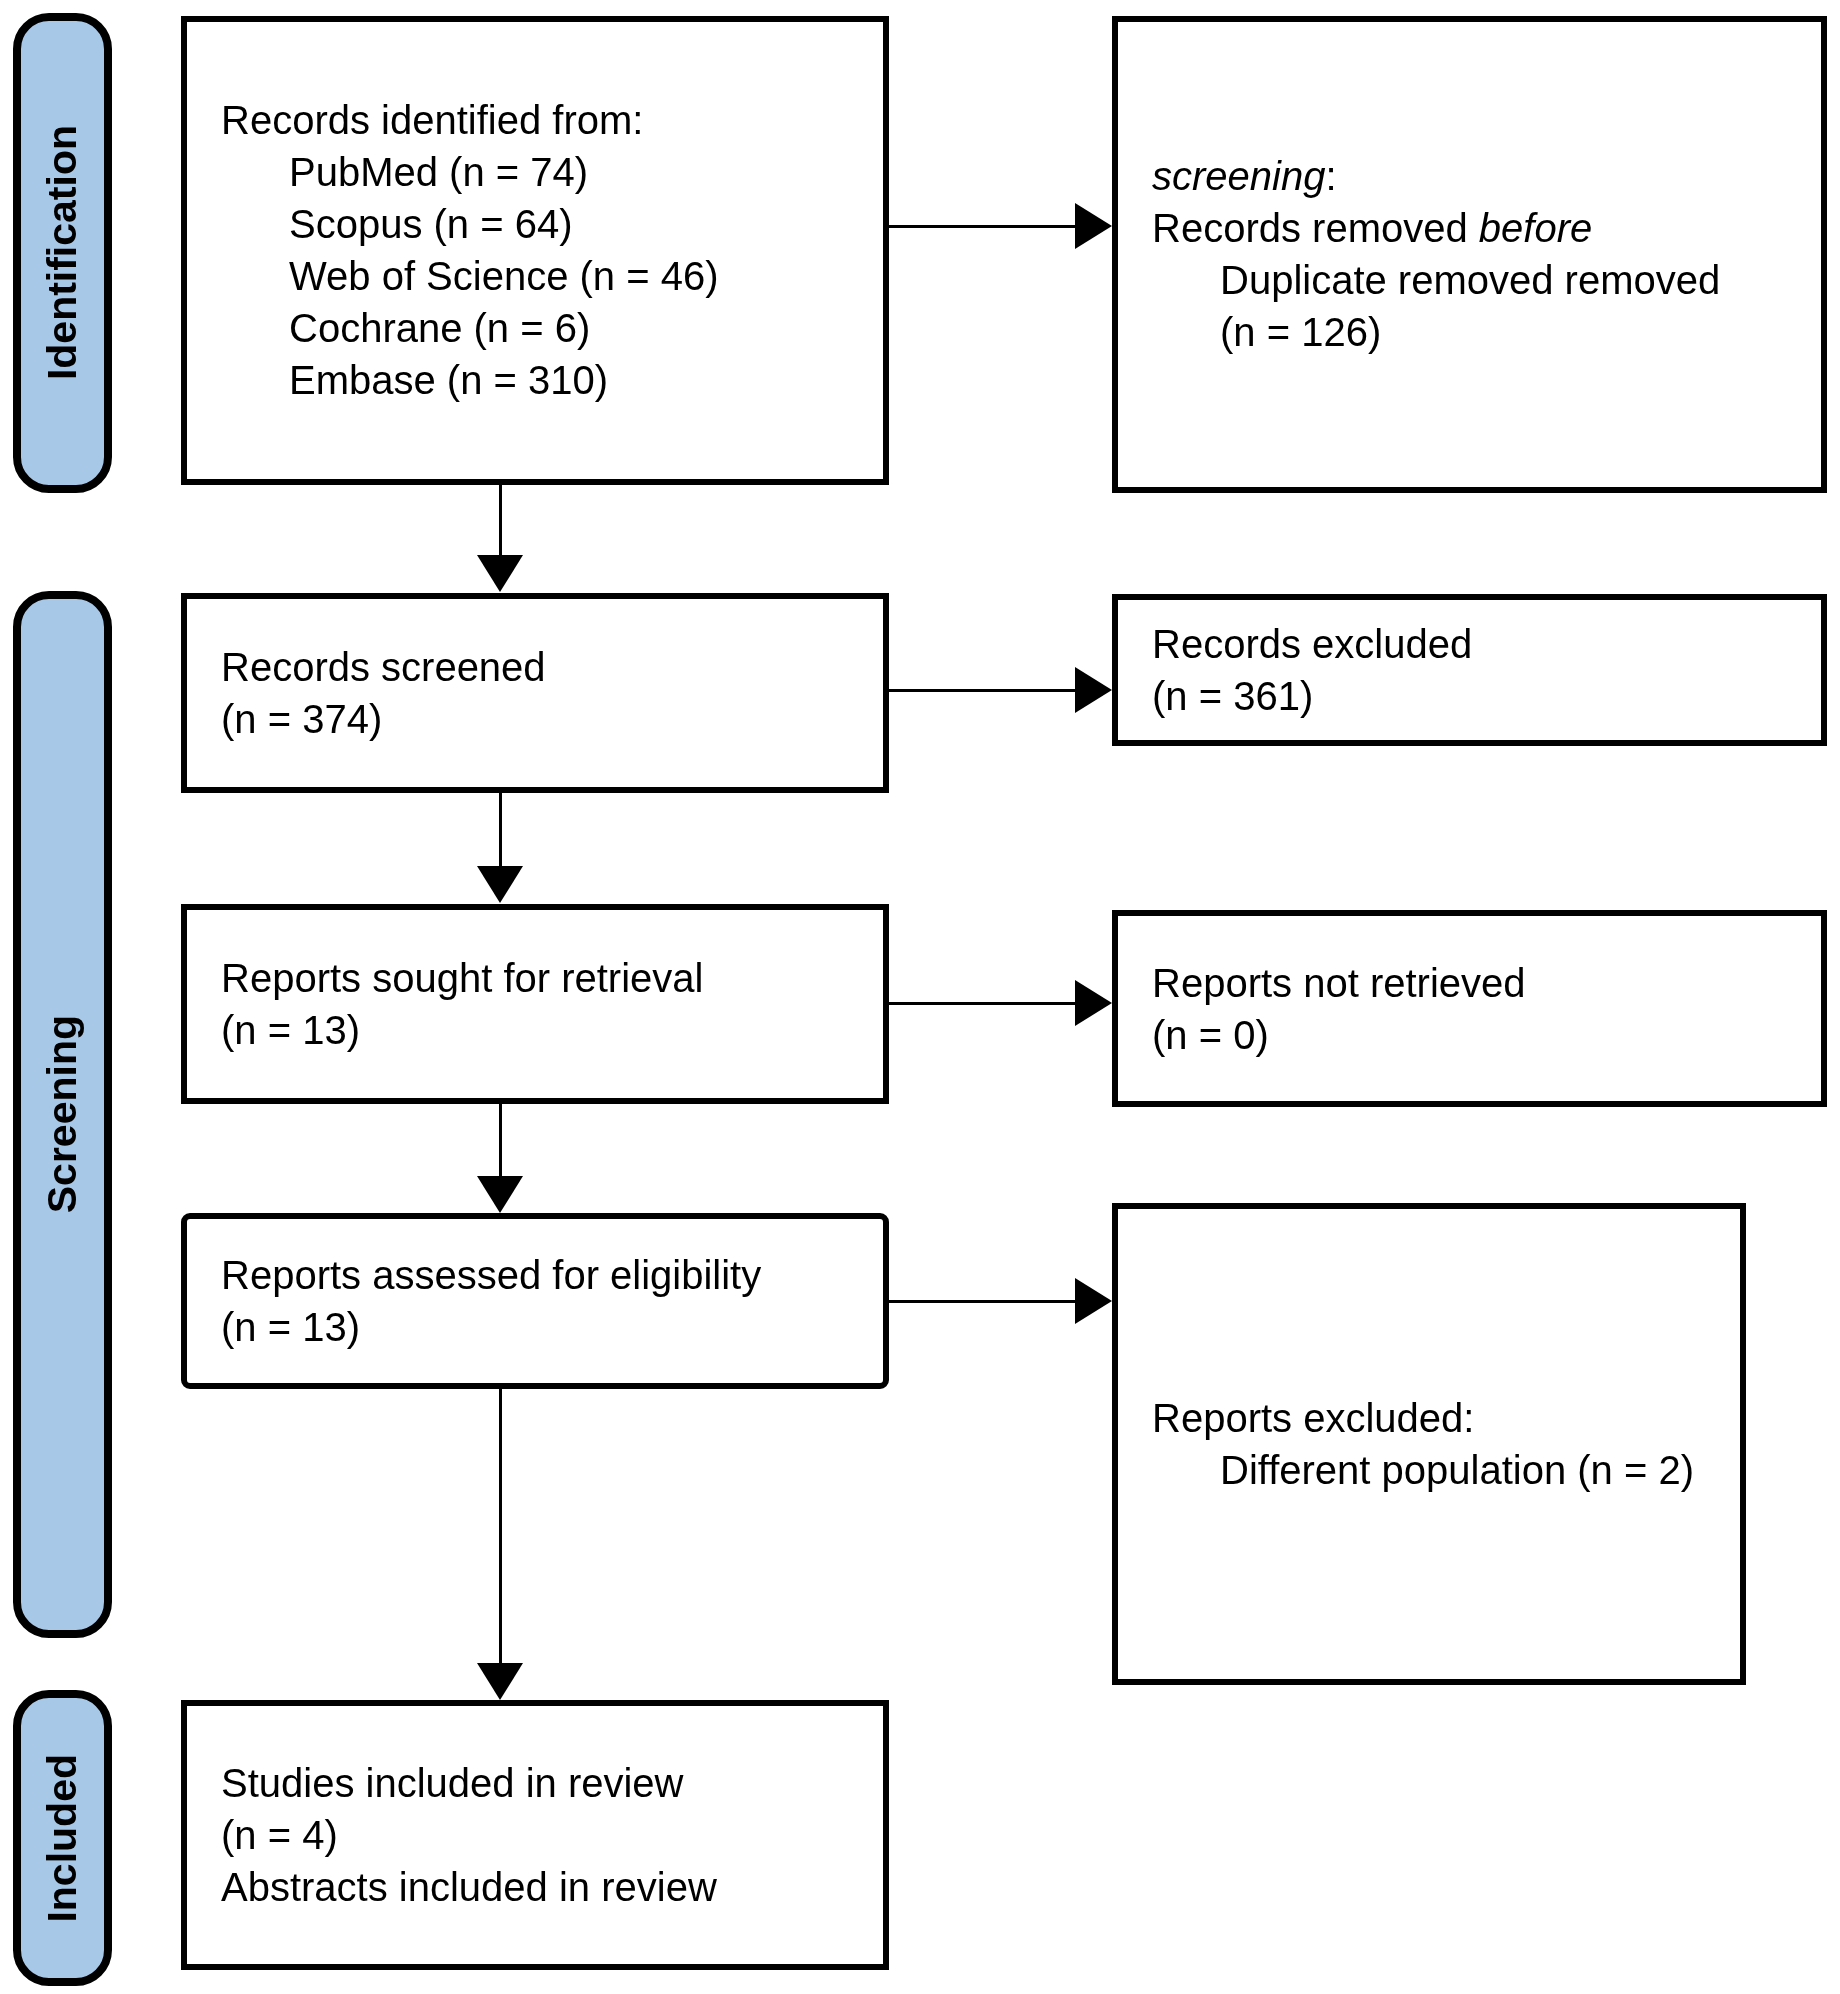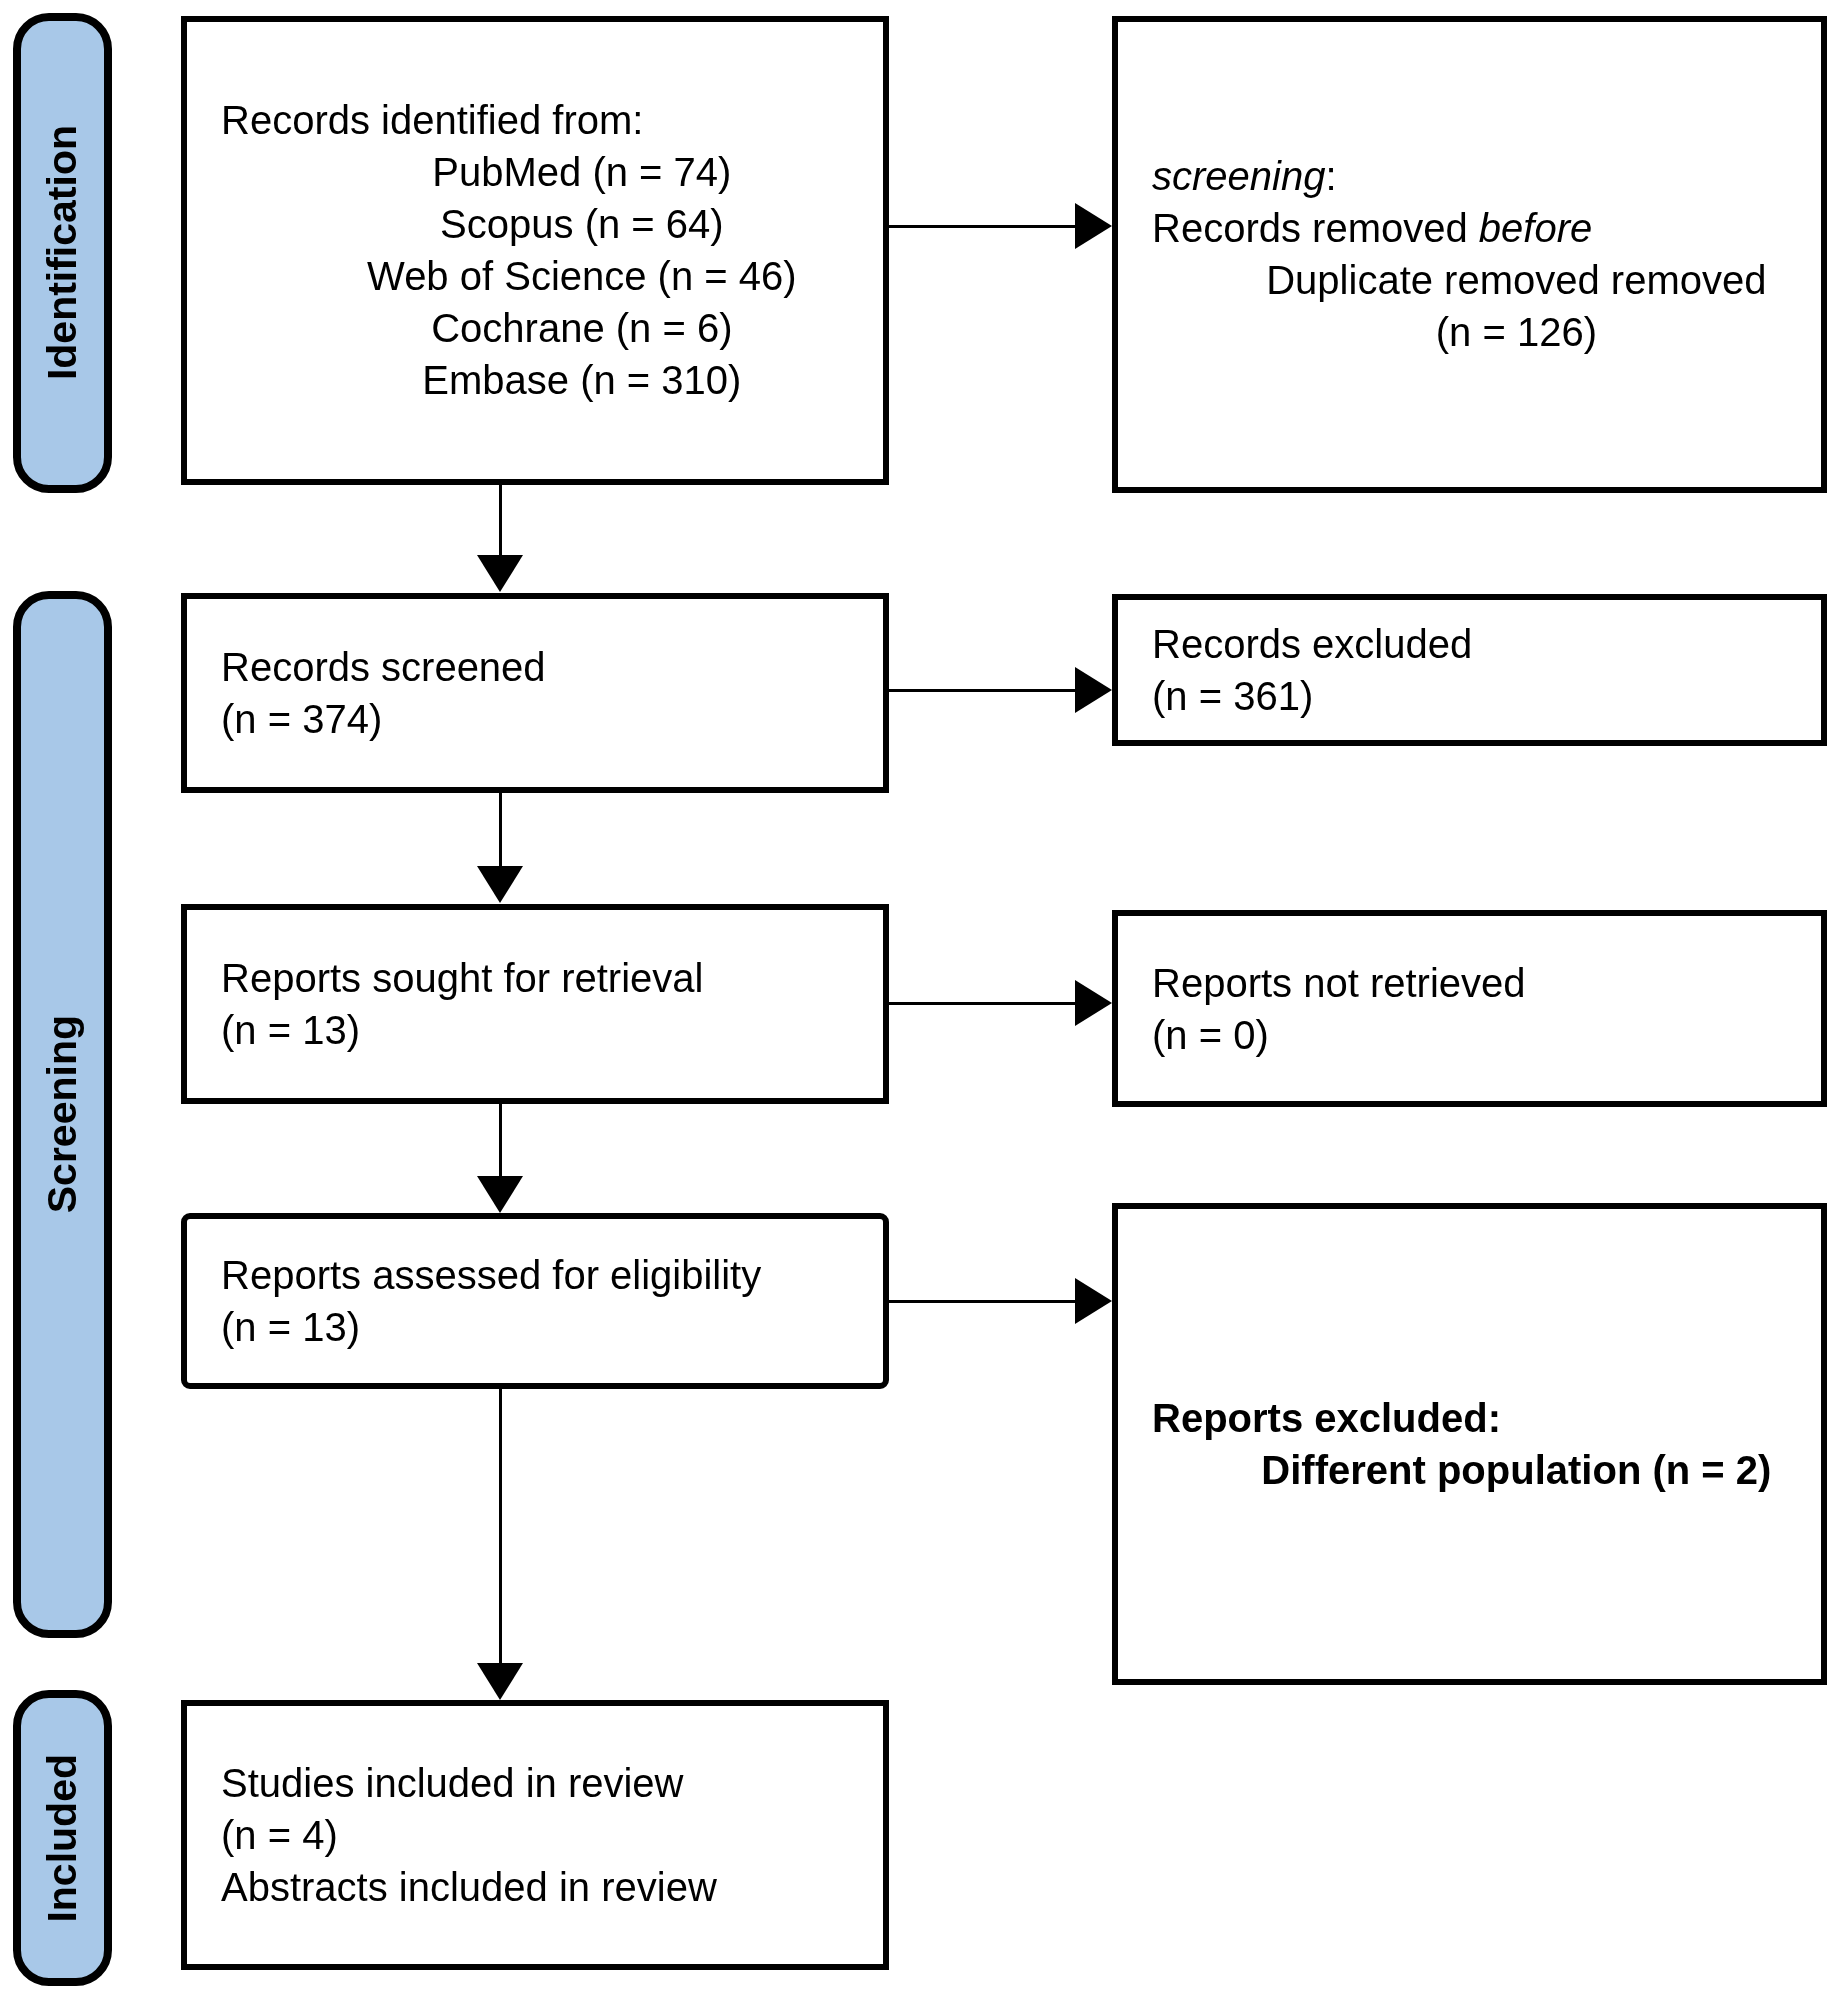--- a/index.html
+++ b/index.html
@@ -18,21 +18,21 @@
     font-weight:700;font-size:41px;white-space:nowrap;
   }
   
   .fbox{
     position:absolute;box-sizing:border-box;background:#ffffff;
     border:6.7px solid #000;
     display:flex;flex-direction:column;justify-content:center;
     padding:10.4px 8.3px 10.4px 34px;
   }
   .fline{font-size:40px;line-height:52px;white-space:nowrap;}
-  .fline.ind{padding-left:68px;text-align:center;}
+  .fline.ind{padding-left:68px;}
   .it{font-style:italic;}
   
   .hline{position:absolute;height:3.1px;background:#000;}
   .vline{position:absolute;width:3.1px;background:#000;}
   .ah-r{position:absolute;width:0;height:0;
         border-top:23px solid transparent;border-bottom:23px solid transparent;
         border-left:37px solid #000;}
   .ah-d{position:absolute;width:0;height:0;
         border-left:23px solid transparent;border-right:23px solid transparent;
         border-top:37px solid #000;}
@@ -92,21 +92,21 @@
   <div class="fbox" style="left:1112px;top:594px;width:715px;height:152px;">
     <div class="fline"><span>Records excluded</span></div>
     <div class="fline"><span>(n = 361)</span></div>
   </div>
 
   <div class="fbox" style="left:1112px;top:910px;width:715px;height:197px;">
     <div class="fline"><span>Reports not retrieved</span></div>
     <div class="fline"><span>(n = 0)</span></div>
   </div>
 
-  <div class="fbox" style="left:1112px;top:1203px;width:715px;height:482px;font-weight:bold;">
+  <div class="fbox" style="left:1112px;top:1203px;width:634px;height:482px;">
     <div class="fline"><span>Reports excluded:</span></div>
     <div class="fline ind"><span>Different population (n = 2)</span></div>
   </div>
 
   <div class="hline" style="left:889px;top:225px;width:189px;"></div>
   <div class="ah-r" style="left:1075px;top:203px;"></div>
 
   <div class="hline" style="left:889px;top:689px;width:189px;"></div>
   <div class="ah-r" style="left:1075px;top:667px;"></div>
 

